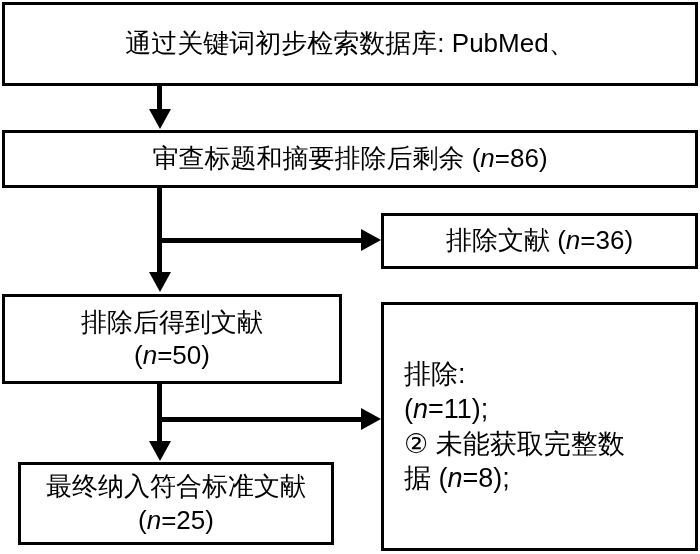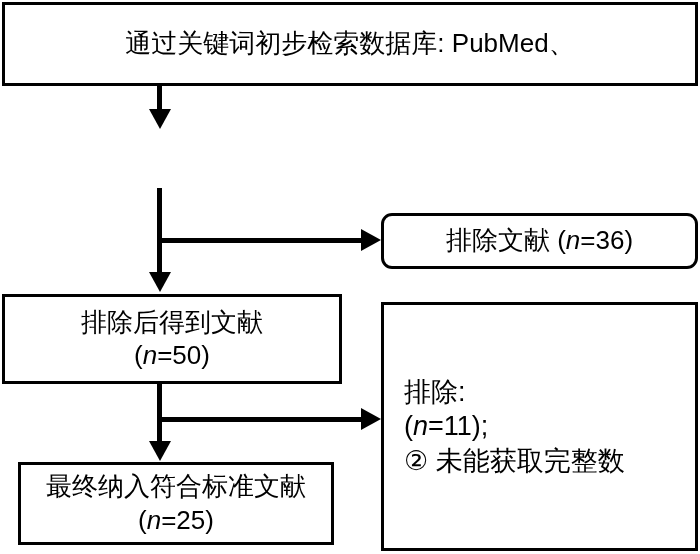--- a/index.html
+++ b/index.html
@@ -62,46 +62,50 @@
 
 <div id="canvas">
 
   <div class="node center" style="left:2px; top:2px; width:696px; height:84px;">
     <span class="txt t-main">通过关键词初步检索数据库: PubMed、</span>
   </div>
 
   <div class="line" style="left:157px; top:86px; width:5px; height:25px;"></div>
   <div class="arrowhead arrow-down" style="left:149px; top:109px;"></div>
 
+  <div class="node center" style="left:2px; top:130px; width:696px; height:58px;">
+    <span class="txt t-main">审查标题和摘要排除后剩余 (<span class="ital">n</span>=86)</span>
+  </div>
 
   <div class="line" style="left:157px; top:188px; width:5px; height:87px;"></div>
   <div class="arrowhead arrow-down" style="left:149px; top:272px;"></div>
 
   <div class="line" style="left:157px; top:238px; width:210px; height:5px;"></div>
   <div class="arrowhead arrow-right" style="left:361px; top:229px;"></div>
 
-  <div class="node center" style="left:381px; top:213px; width:317px; height:56px;border-radius:11px;">
+  <div class="node center" style="left:381px; top:213px; width:317px; height:56px;">
     <span class="txt t-main">排除文献 (<span class="ital">n</span>=36)</span>
   </div>
 
   <div class="node center" style="left:2px; top:294px; width:340px; height:90px;">
     <span class="txt t-main">排除后得到文献</span>
     <span class="txt t-main">(<span class="ital">n</span>=50)</span>
   </div>
 
   <div class="line" style="left:157px; top:384px; width:5px; height:60px;"></div>
   <div class="arrowhead arrow-down" style="left:149px; top:441px;"></div>
 
   <div class="line" style="left:157px; top:417px; width:210px; height:5px;"></div>
   <div class="arrowhead arrow-right" style="left:361px; top:408px;"></div>
 
   <div class="node left" style="left:381px; top:302px; width:317px; height:249px; padding-left:20px;">
     <span class="txt t-big">排除:</span>
     <span class="txt t-big">(<span class="ital">n</span>=11);</span>
     <span class="txt t-big">② 未能获取完整数</span>
+    <span class="txt t-big">据 (<span class="ital">n</span>=8);</span>
   </div>
 
   <div class="node center" style="left:18px; top:462px; width:316px; height:83px;">
     <span class="txt t-main">最终纳入符合标准文献</span>
     <span class="txt t-main">(<span class="ital">n</span>=25)</span>
   </div>
 
 </div>
 
 </body></html>

